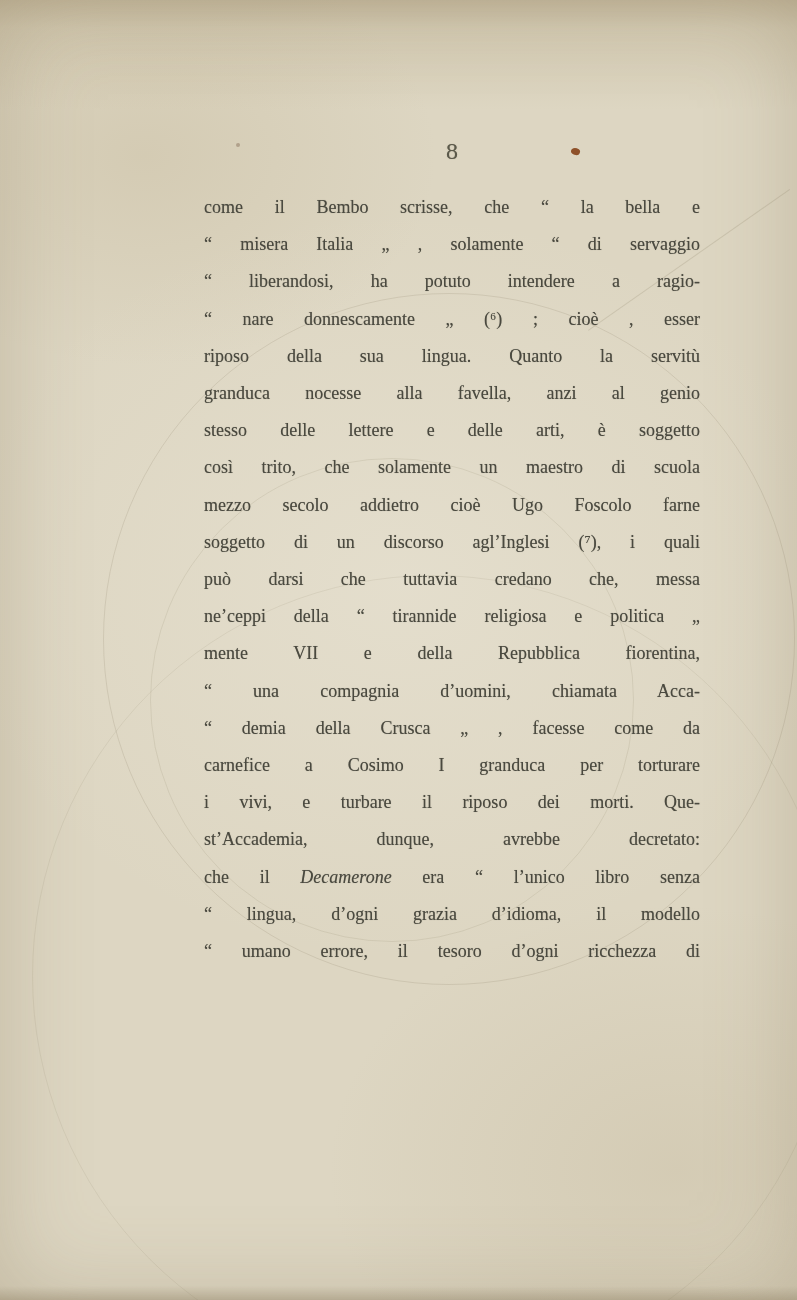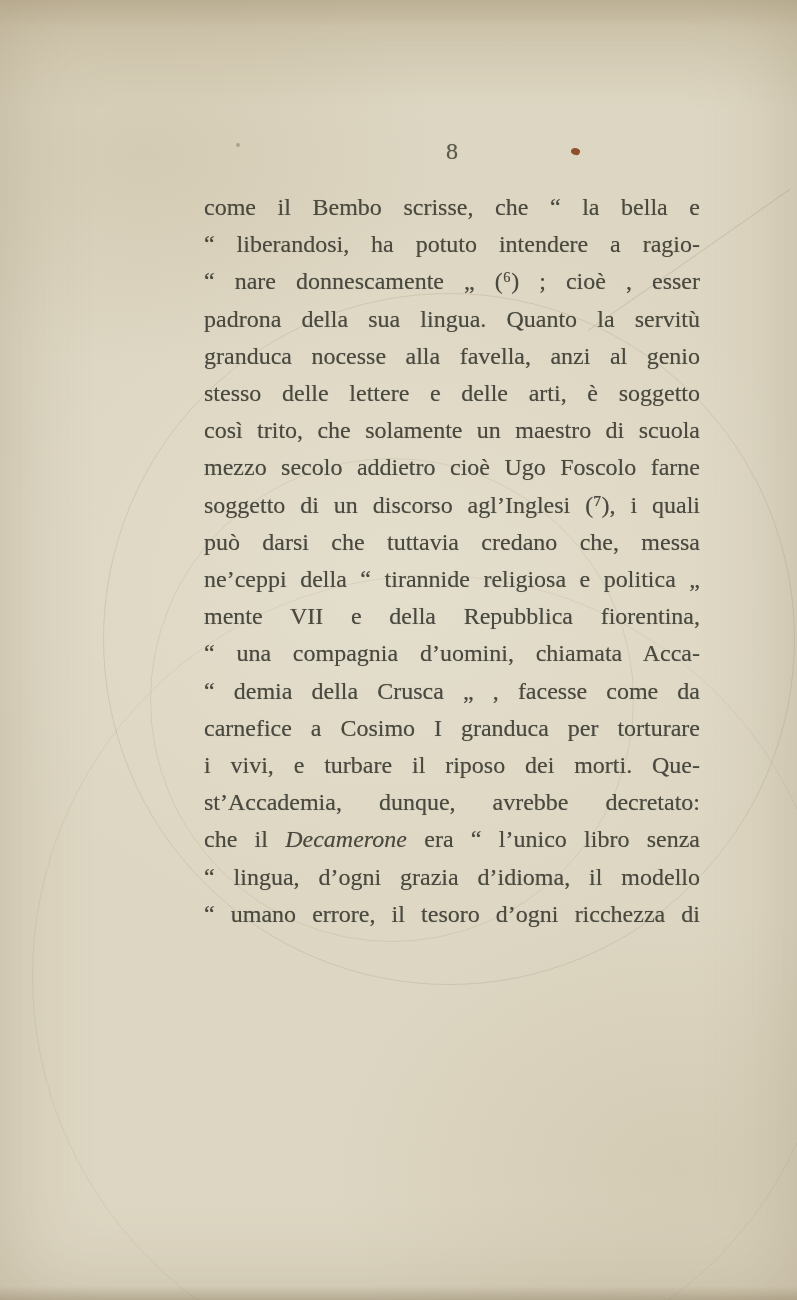--- a/index.html
+++ b/index.html
@@ -57,21 +57,21 @@
     font-size: 24px;
     color: #5b594a;
     text-shadow: 0 0 0.8px rgba(91,89,74,0.55);
   }
   .text-block {
     position: absolute;
     left: 204px;
     top: 189px;
     width: 496px;
     font-family: "Liberation Serif", "DejaVu Serif", serif;
-    font-size: 24px;
+    font-size: 18px;
     line-height: 37.2px;
     color: var(--ink, #4a493f);
     text-shadow: 0 0 0.7px rgba(74,73,63,0.5);
   }
   .text-block .line {
     text-align: justify;
     text-align-last: justify;
     white-space: normal;
   }
   .text-block i { font-style: italic; }
@@ -84,23 +84,24 @@
   <div class="watermark wm-circle c2"></div>
   <div class="watermark wm-circle c3"></div>
   <div class="watermark wm-diag"></div>
   <div class="fleck f1"></div>
   <div class="fleck f2"></div>
 
   <div class="page-number">8</div>
 
   <div class="text-block">
       <div class="line"><span>come il Bembo scrisse, che “ la bella e</span></div>
+      <div class="line"><span>“ misera Italia „ , solamente “ di servaggio</span></div>
       <div class="line"><span>“ liberandosi, ha potuto intendere a ragio-</span></div>
       <div class="line"><span>“ nare donnescamente „ (⁶) ; cioè , esser</span></div>
-      <div class="line"><span>padrona della sua lingua. Quanto la servitù</span></div>
+      <div class="line"><span>riposo della sua lingua. Quanto la servitù</span></div>
       <div class="line"><span>granduca nocesse alla favella, anzi al genio</span></div>
       <div class="line"><span>stesso delle lettere e delle arti, è soggetto</span></div>
       <div class="line"><span>così trito, che solamente un maestro di scuola</span></div>
       <div class="line"><span>mezzo secolo addietro cioè Ugo Foscolo farne</span></div>
       <div class="line"><span>soggetto di un discorso agl’Inglesi (⁷), i quali</span></div>
       <div class="line"><span>può darsi che tuttavia credano che, messa</span></div>
       <div class="line"><span>ne’ceppi della “ tirannide religiosa e politica „</span></div>
       <div class="line"><span>mente VII e della Repubblica fiorentina,</span></div>
       <div class="line"><span>“ una compagnia d’uomini, chiamata Acca-</span></div>
       <div class="line"><span>“ demia della Crusca „ , facesse come da</span></div>

